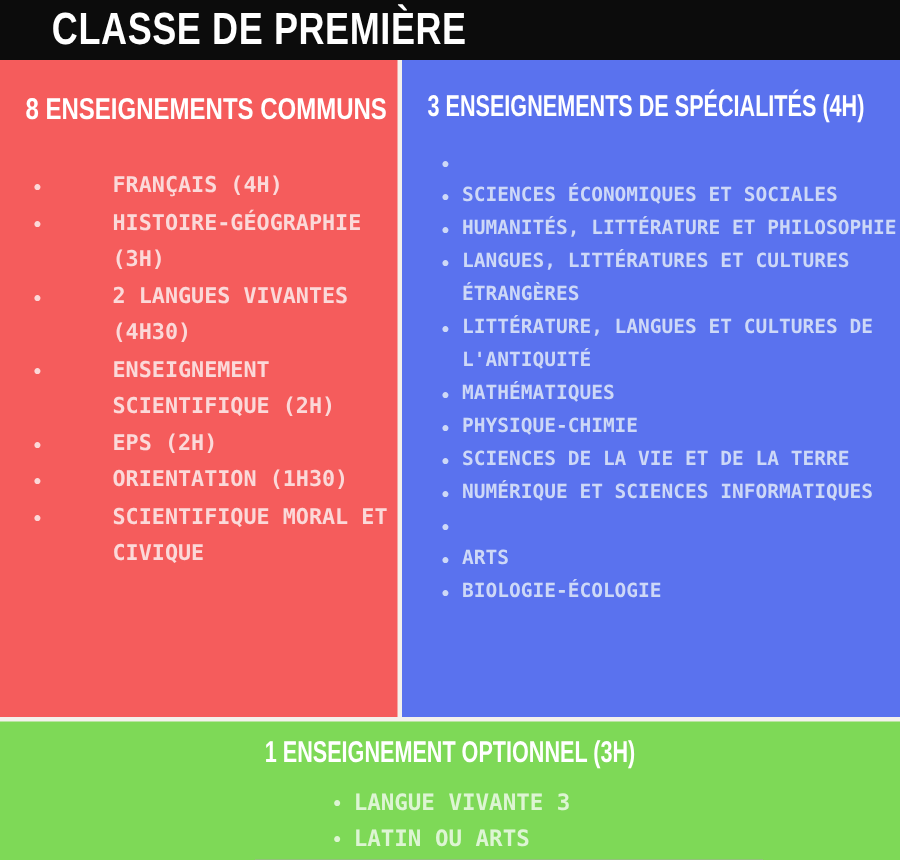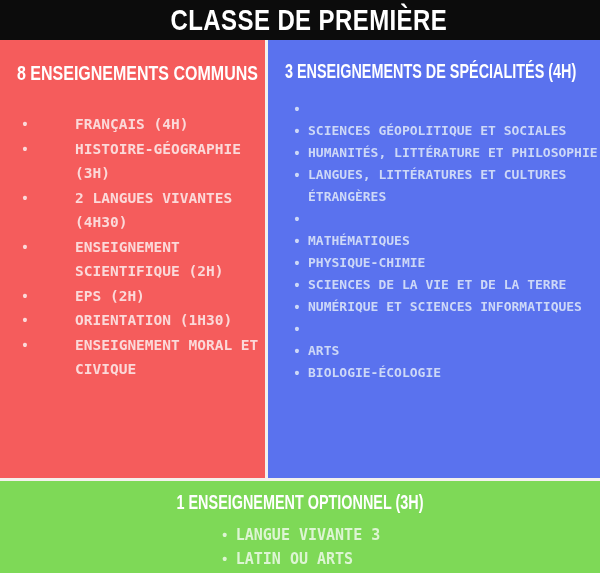--- a/index.html
+++ b/index.html
@@ -8,21 +8,21 @@
     background:#0c0c0c;
     font-family:"Liberation Sans", sans-serif;
     overflow:hidden;
   }
   .poster { width:600px; height:573px; background:#0c0c0c; }
 
   
   .banner {
     height:40px;
     background:var(--header-bg);
-    display:flex; align-items:center; justify-content:center;margin-left:17px;
+    display:flex; align-items:center; 
   }
   .banner h1 {
     margin:0; color:#fff;
     font-size:30px; font-weight:bold; letter-spacing:.5px;
     white-space:nowrap;
     transform:scaleX(.8);
   }
 
   
   .grid { display:flex; flex-direction:column; row-gap:3px; background:#f4f1ec; }
@@ -93,45 +93,46 @@
             <li>
               <span class="bullet">•</span>
               <span class="li-text">EPS (2H)</span>
             </li>
             <li>
               <span class="bullet">•</span>
               <span class="li-text">ORIENTATION (1H30)</span>
             </li>
             <li>
               <span class="bullet">•</span>
-              <span class="li-text">ENSEIGNEMENT MORAL ET CIVIQUE</span>
+              <span class="li-text">SCIENTIFIQUE MORAL ET CIVIQUE</span>
             </li>
           </ul>
       </div>
 
       <div class="blue">
         <h2 class="section-title">3 ENSEIGNEMENTS DE SPÉCIALITÉS (4H)</h2>
         <ul>
             <li>
               <span class="bullet">•</span>
             </li>
             <li>
               <span class="bullet">•</span>
-              <span class="li-text">SCIENCES GÉOPOLITIQUE ET SOCIALES</span>
+              <span class="li-text">SCIENCES ÉCONOMIQUES ET SOCIALES</span>
             </li>
             <li>
               <span class="bullet">•</span>
               <span class="li-text">HUMANITÉS, LITTÉRATURE ET PHILOSOPHIE</span>
             </li>
             <li>
               <span class="bullet">•</span>
               <span class="li-text">LANGUES, LITTÉRATURES ET CULTURES ÉTRANGÈRES</span>
             </li>
             <li>
               <span class="bullet">•</span>
+              <span class="li-text">LITTÉRATURE, LANGUES ET CULTURES DE L'ANTIQUITÉ</span>
             </li>
             <li>
               <span class="bullet">•</span>
               <span class="li-text">MATHÉMATIQUES</span>
             </li>
             <li>
               <span class="bullet">•</span>
               <span class="li-text">PHYSIQUE-CHIMIE</span>
             </li>
             <li>

